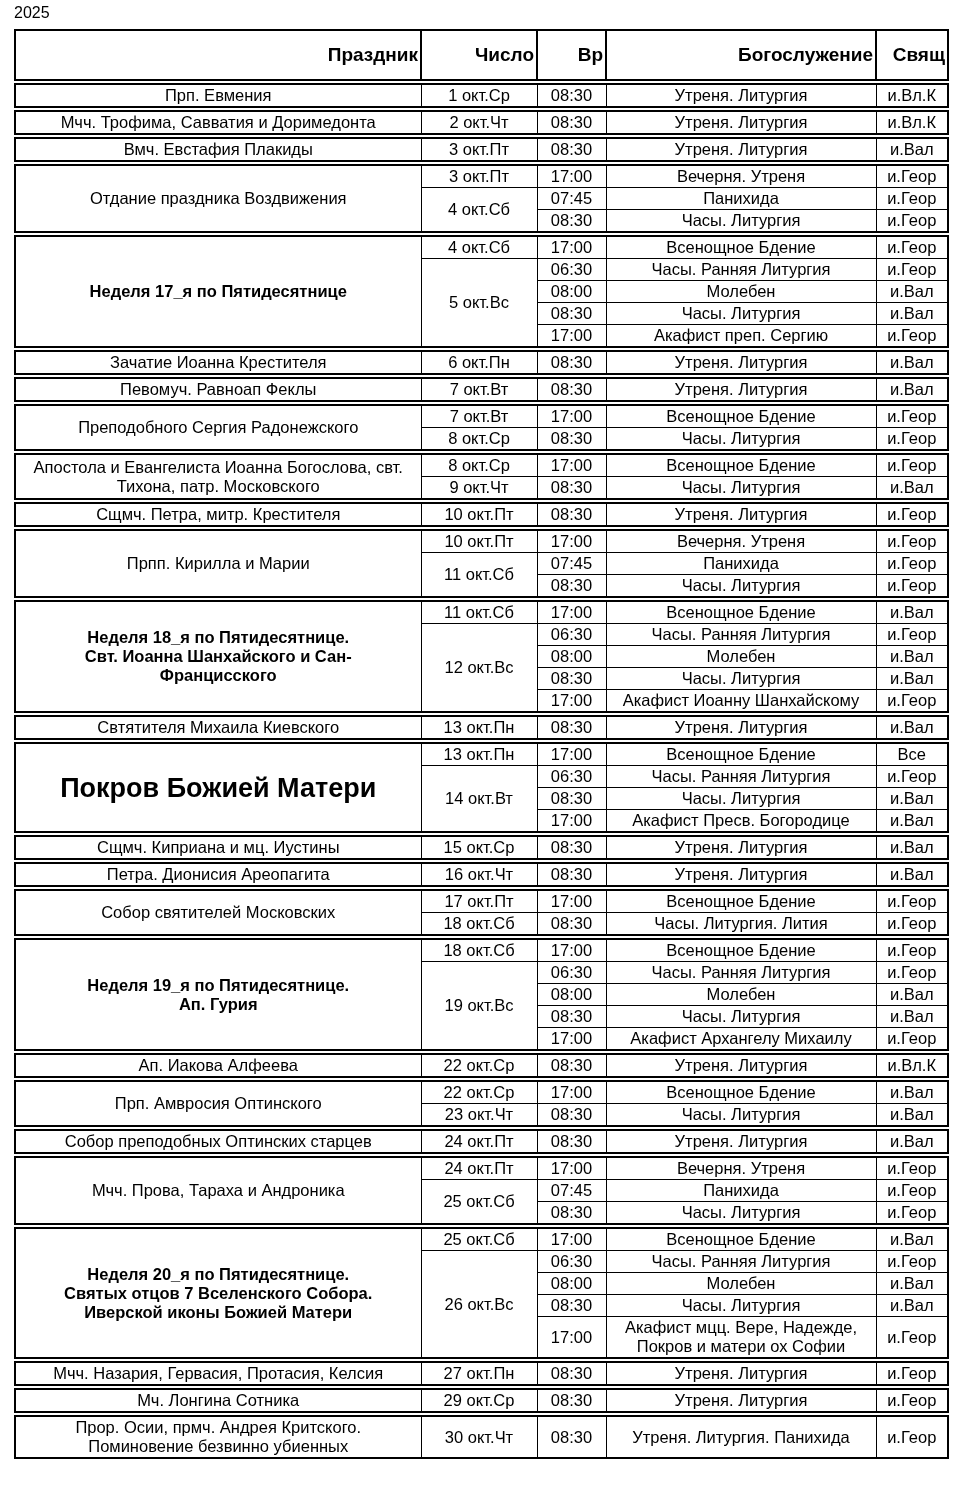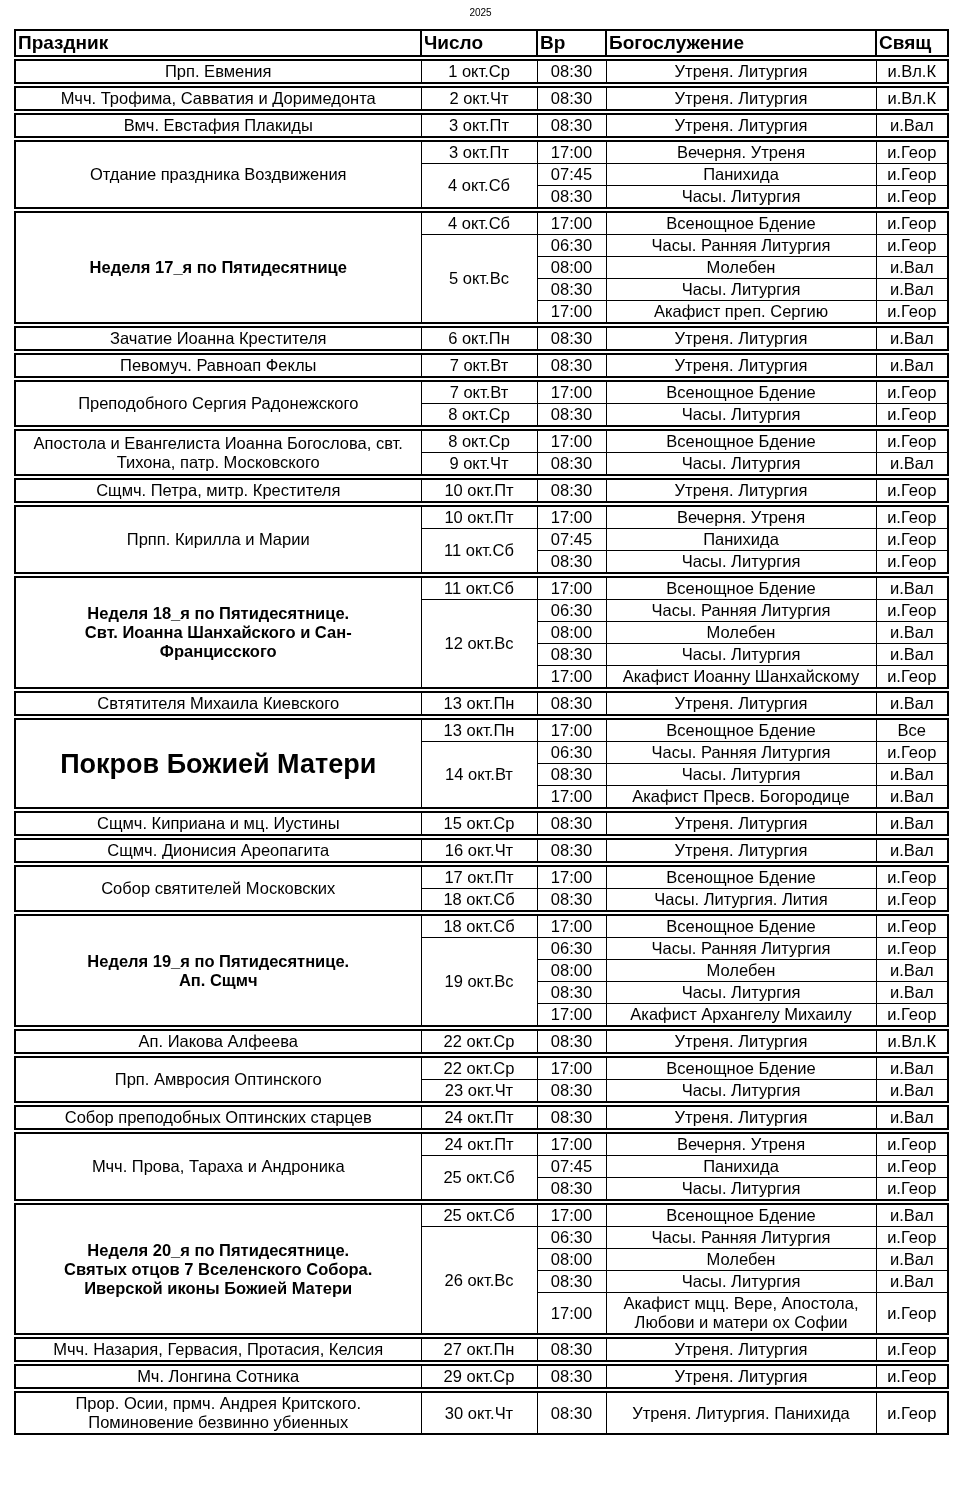--- a/index.html
+++ b/index.html
@@ -5,22 +5,22 @@
   * { box-sizing: border-box; }
   html, body { margin: 0; padding: 0; background: #ffffff; }
   body {
     width: 961px; height: 1503px;
     font-family: "Liberation Sans", sans-serif;
     color: #000;
     overflow: hidden;
   }
   .page { padding: 4px 14px 0 14px; }
   .year {
-    text-align: center;
-    font-size: 10px;
+    text-align: left;
+    font-size: 16px;
     line-height: 14px;
     margin: 2px 0 9px 0;
   }
   table {
     border-collapse: collapse;
     table-layout: fixed;
     width: 933px;
     margin: 0 0 2px 0;
   }
   col.c-feast   { width: 406px; }
@@ -28,22 +28,22 @@
   col.c-time    { width: 69px;  }
   col.c-service { width: 270px; }
   col.c-priest  { width: 72px;  }
 
   table.hdr { border: 2px solid #000; }
   table.hdr th {
     border: 2px solid #000;
     font-size: 19px;
     font-weight: bold;
     height: 16px;
-    padding: 1px 2px;
-    text-align: left;
+    padding: 13px 2px;
+    text-align: right;
     vertical-align: middle;
   }
 
   table.group { border: 2px solid #000; }
   table.group td {
     border: 1px solid #000;
     font-size: 16.5px;
     line-height: 19px;
     height: 21px;
     padding: 1px 3px;
@@ -450,21 +450,21 @@
       <table class="group">
         <colgroup>
           <col class="c-feast">
           <col class="c-date">
           <col class="c-time">
           <col class="c-service">
           <col class="c-priest">
         </colgroup>
         <tbody>
           <tr>
-            <td class="feast" rowspan="1">Сщмч. Дионисия Ареопагита</td>
+            <td class="feast" rowspan="1">Петра. Дионисия Ареопагита</td>
             <td class="date" rowspan="1">16 окт.Чт</td>
             <td class="time">08:30</td>
             <td class="service">Утреня. Литургия</td>
             <td class="priest">и.Вал</td>
           </tr>
         </tbody>
       </table>
       <table class="group">
         <colgroup>
           <col class="c-feast">
@@ -493,21 +493,21 @@
         <colgroup>
           <col class="c-feast">
           <col class="c-date">
           <col class="c-time">
           <col class="c-service">
           <col class="c-priest">
         </colgroup>
         <tbody>
           <tr>
             <td class="feast bold" rowspan="5">Неделя 19_я по Пятидесятнице.
-Ап. Сщмч</td>
+Ап. Гурия</td>
             <td class="date" rowspan="1">18 окт.Сб</td>
             <td class="time">17:00</td>
             <td class="service">Всенощное Бдение</td>
             <td class="priest">и.Геор</td>
           </tr>
           <tr>
             <td class="date" rowspan="4">19 окт.Вс</td>
             <td class="time">06:30</td>
             <td class="service">Часы. Ранняя Литургия</td>
             <td class="priest">и.Геор</td>
@@ -647,21 +647,21 @@
             <td class="service">Молебен</td>
             <td class="priest">и.Вал</td>
           </tr>
           <tr>
             <td class="time">08:30</td>
             <td class="service">Часы. Литургия</td>
             <td class="priest">и.Вал</td>
           </tr>
           <tr>
             <td class="time">17:00</td>
-            <td class="service">Акафист мцц. Вере, Апостола, Любови и матери ох Софии</td>
+            <td class="service">Акафист мцц. Вере, Надежде, Покров и матери ох Софии</td>
             <td class="priest">и.Геор</td>
           </tr>
         </tbody>
       </table>
       <table class="group">
         <colgroup>
           <col class="c-feast">
           <col class="c-date">
           <col class="c-time">
           <col class="c-service">

